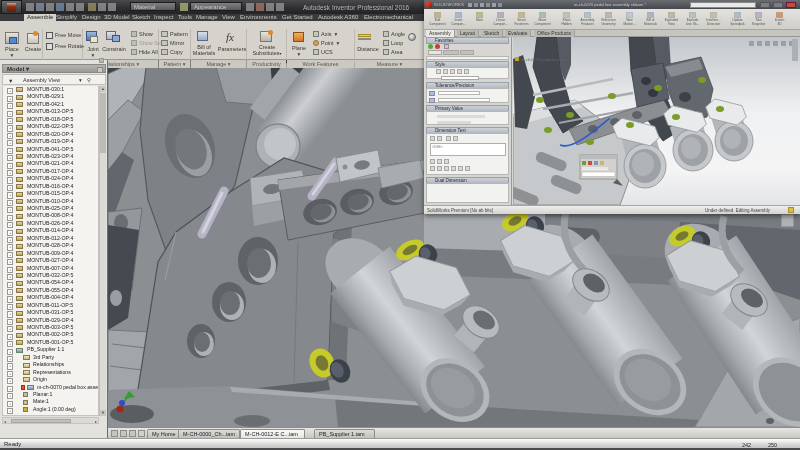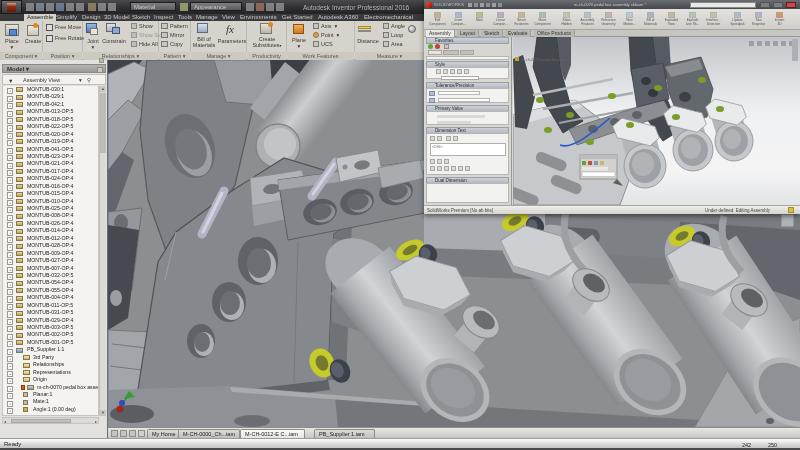--- a/index.html
+++ b/index.html
@@ -20,21 +20,21 @@
     color:#c8c8c8; font-size:6px; line-height:8px; padding-left:3px; overflow:hidden; }
   #apptitle { z-index:11; top:4px; left:303px; width:130px; color:#b9b9ba; font-size:6.5px; white-space:nowrap; }
 
   
   #ribbontabs { z-index:10; left:0; top:14px; width:800px; height:7px; background:#3a3a3c; }
   .rtab { position:absolute; top:0; height:7px; color:#c9c9c9; font-size:6px; line-height:7px; }
   .rtab.active { background:#d5d2cb; color:#222; padding:0 3px; }
 
   
   #ribbon { z-index:10; left:0; top:21px; width:424px; height:39px; background:#d6d3cc; border-bottom:1px solid #9a978f; }
-  .rgroup { position:absolute; top:0; height:31px; border-right:1px solid #bdbab2; }
+  .rgroup { position:absolute; top:8px; height:31px; border-right:1px solid #bdbab2; }
   .rglabel { position:absolute; top:31px; height:8px; width:100%; text-align:center;
     font-size:5.5px; color:#5a5750; line-height:8px; background:#ccc9c1; }
   .rbtn { position:absolute; font-size:5.5px; color:#3a382f; text-align:center; }
   .ricon { position:absolute; }
   .rsmall { position:absolute; font-size:5.5px; color:#3a382f; white-space:nowrap; }
 
   
   #browser { z-index:10; left:0; top:60px; width:108px; height:378px; background:#e3e1dd; border-right:1px solid #6a6d70; }
   #bhead { position:absolute; left:2px; top:4px; width:104px; height:9px;
     background:linear-gradient(#b6b4b0,#9b9995); color:#333; font-size:6px; line-height:9px;

